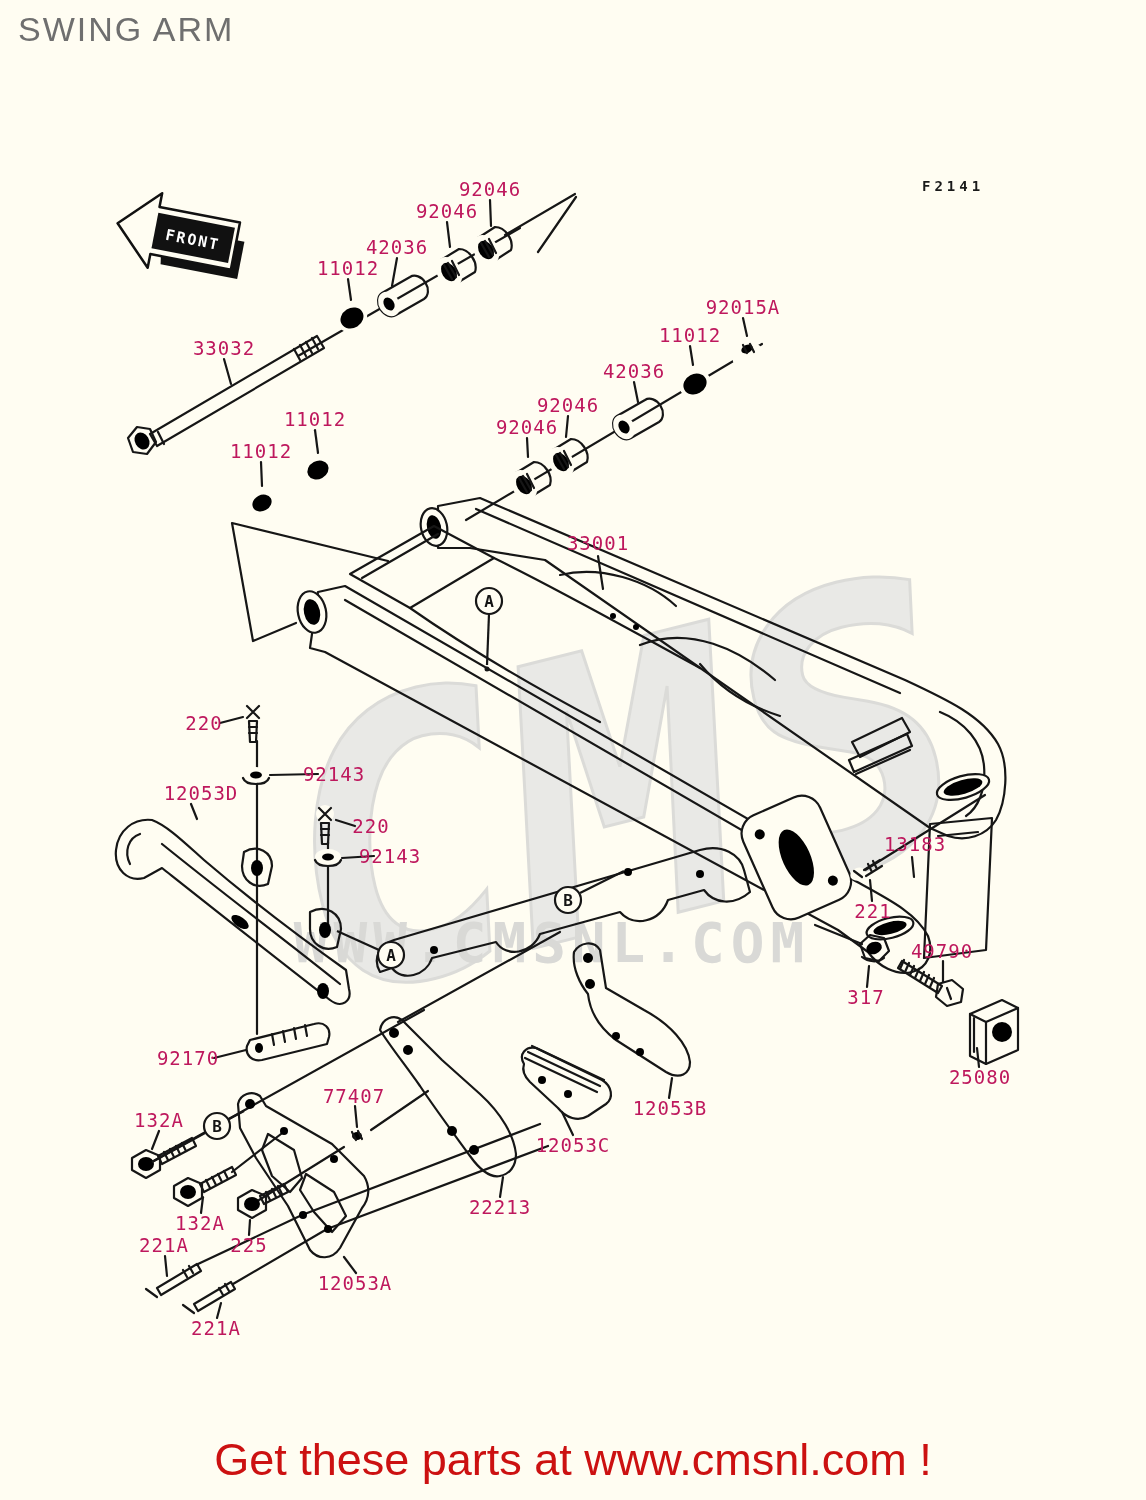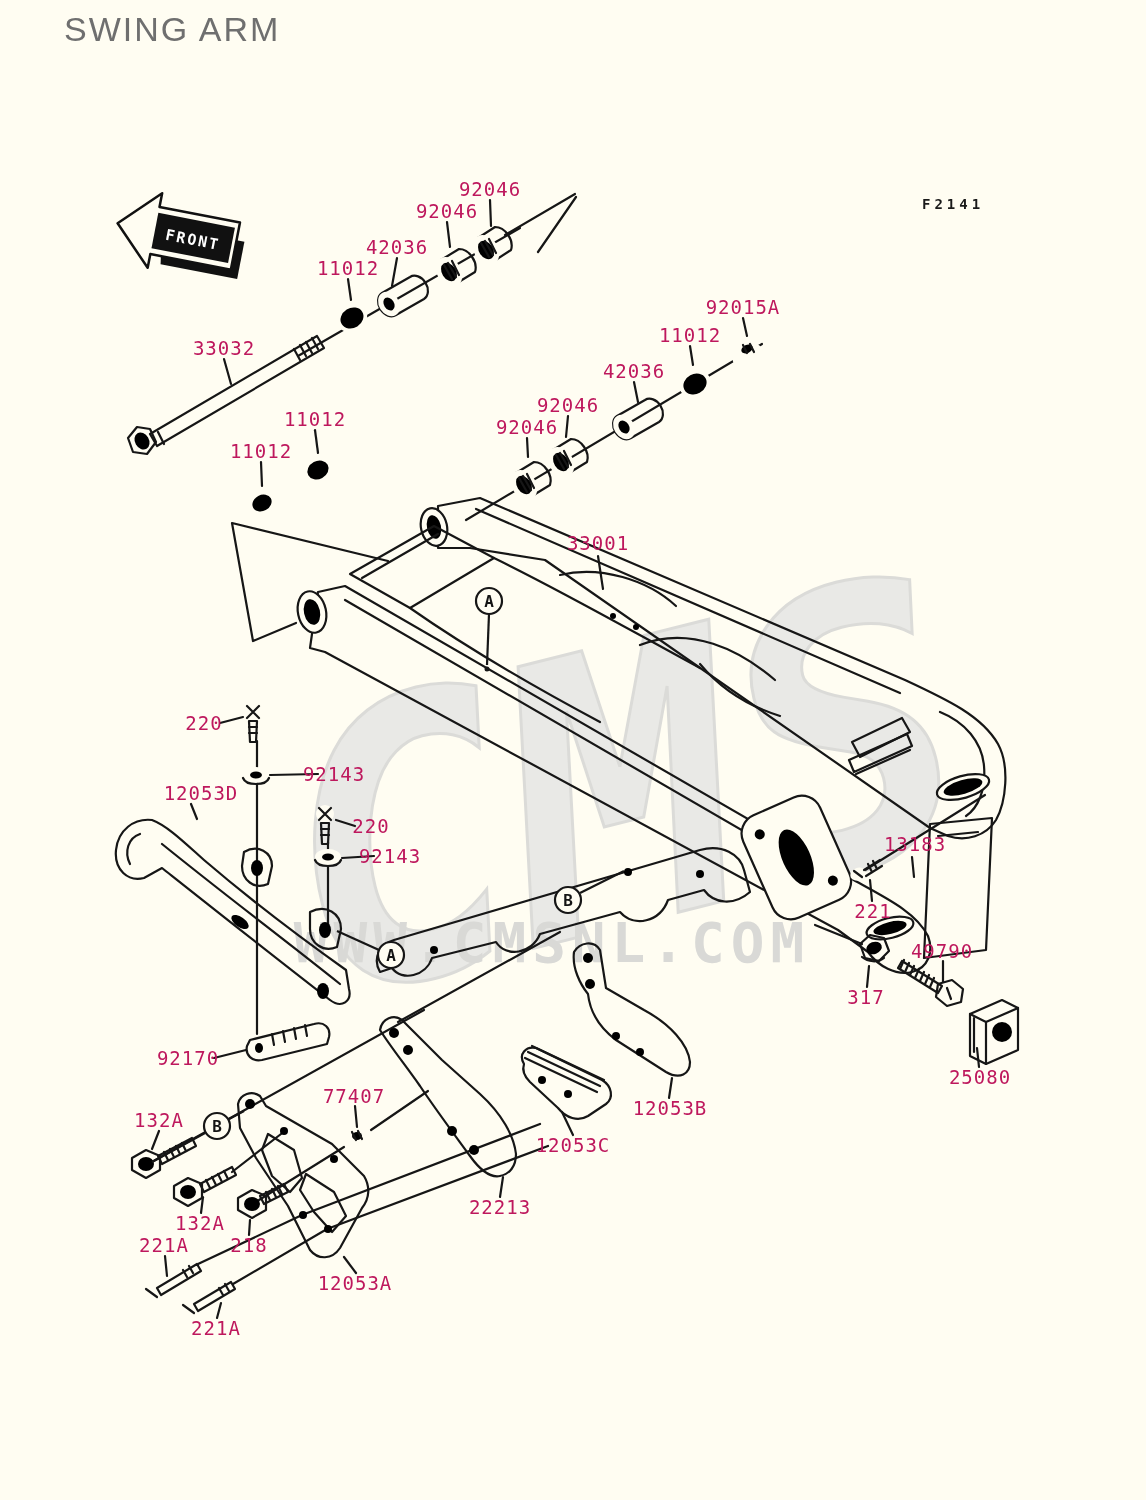--- a/index.html
+++ b/index.html
@@ -1,20 +1,20 @@
 <!DOCTYPE html>
 <html><head>
 <meta charset="utf-8">
 <style>
   html,body{margin:0;padding:0;background:#fffdf2;}
   #canvas{position:relative;width:1146px;height:1500px;background:#fffdf2;overflow:hidden;
           font-family:"DejaVu Sans Mono",monospace;}
   #page-title{position:absolute;left:18px;top:10px;font-family:"Liberation Sans",sans-serif;
-          font-size:34px;letter-spacing:2px;color:#6f6f6f;margin-left:46px;}
-  #fig-code{position:absolute;left:922px;top:196px;font-size:14px;font-weight:bold;
+          font-size:34px;letter-spacing:2px;color:#6f6f6f;}
+  #fig-code{position:absolute;left:922px;top:178px;font-size:14px;font-weight:bold;
           letter-spacing:4px;color:#1a1a1a;}
   .pl{position:absolute;transform:translate(-50%,-50%);font-size:19px;font-weight:normal;
           letter-spacing:1px;color:#be185d;white-space:nowrap;}
   #footer-banner{position:absolute;left:0;top:1434px;width:100%;text-align:center;
           font-family:"Liberation Sans",sans-serif;font-size:45px;color:#cc1111;}
   svg{position:absolute;left:0;top:0;}
   .lines path,.lines line{stroke:#161616;stroke-width:2.2;fill:none;stroke-linecap:round;stroke-linejoin:round;}
 </style>
 </head>
 <body>
@@ -366,19 +366,20 @@
     <div class="pl" style="left:942px;top:951px">49790</div>
     <div class="pl" style="left:866px;top:997px">317</div>
     <div class="pl" style="left:980px;top:1077px">25080</div>
     <div class="pl" style="left:188px;top:1058px">92170</div>
     <div class="pl" style="left:670px;top:1108px">12053B</div>
     <div class="pl" style="left:354px;top:1096px">77407</div>
     <div class="pl" style="left:573px;top:1145px">12053C</div>
     <div class="pl" style="left:159px;top:1120px">132A</div>
     <div class="pl" style="left:500px;top:1207px">22213</div>
     <div class="pl" style="left:200px;top:1223px">132A</div>
-    <div class="pl" style="left:249px;top:1245px">218</div>
+    <div class="pl" style="left:249px;top:1245px">225</div>
     <div class="pl" style="left:164px;top:1245px">221A</div>
     <div class="pl" style="left:355px;top:1283px">12053A</div>
     <div class="pl" style="left:216px;top:1328px">221A</div>
   </div>
 
+  <div id="footer-banner">Get these parts at www.cmsnl.com !</div>
 </div>
 
 </body></html>

